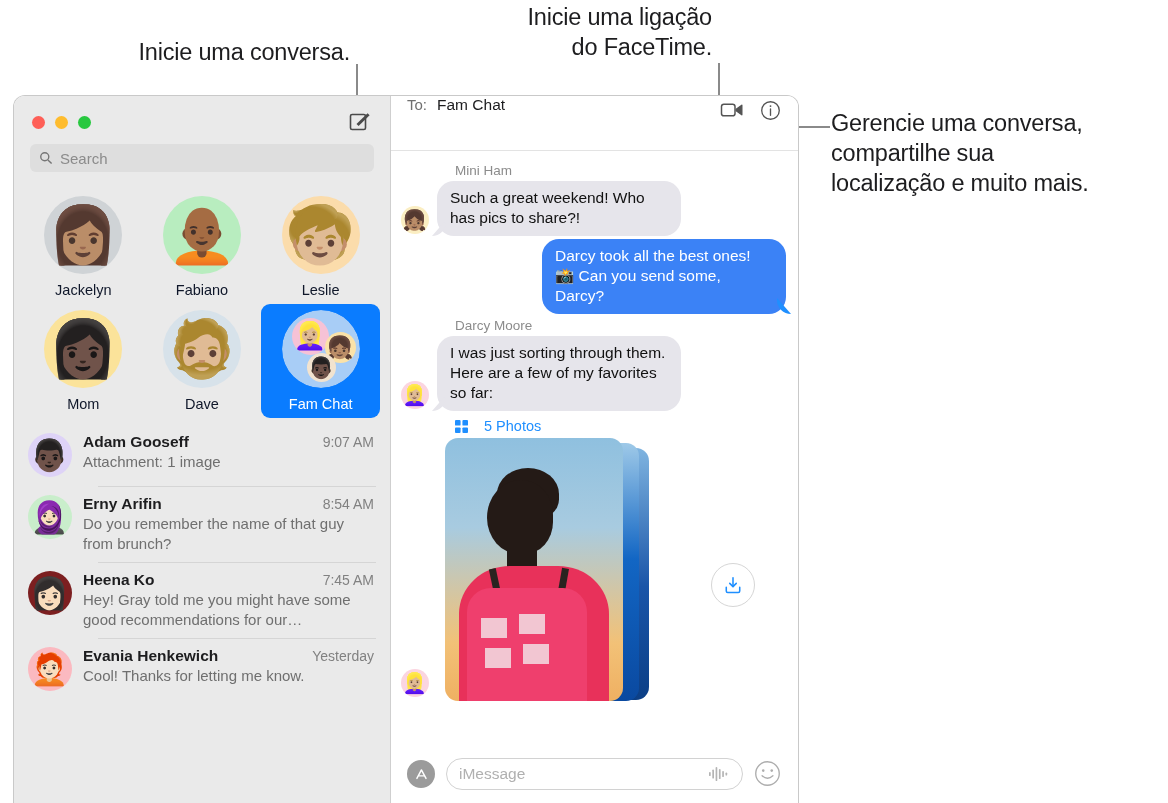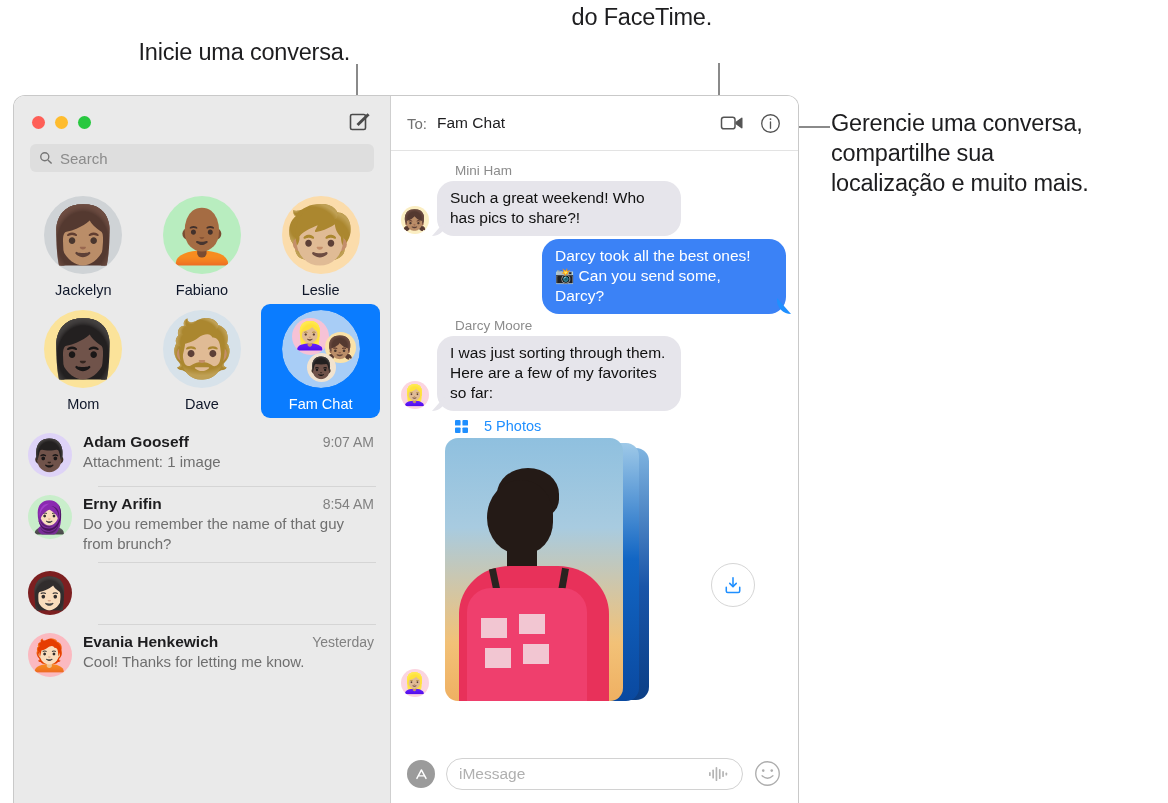--- a/index.html
+++ b/index.html
@@ -65,21 +65,21 @@
            justify-content:center;font-size:31px;line-height:1;overflow:hidden;}
   .conv-body{flex:1;min-width:0;}
   .conv-top{display:flex;justify-content:space-between;align-items:baseline;gap:16px;}
   .conv-name{font-size:15.5px;font-weight:bold;color:#1d1d1f;}
   .conv-time{font-size:14px;color:#818181;white-space:nowrap;}
   .conv-prev{font-size:15px;color:#6f6f6f;line-height:19.5px;margin-top:1px;
              overflow:hidden;display:-webkit-box;-webkit-line-clamp:2;-webkit-box-orient:vertical;}
 
   
   #thread{flex:1;display:flex;flex-direction:column;background:#fff;border-left:1px solid #cfcfcf;}
-  #thread-header{height:54px;display:flex;align-items:center;padding:0 14px 0 16px;flex:none;
+  #thread-header{height:54px;display:flex;align-items:flex-start;padding:0 14px 0 16px;flex:none;
                  border-bottom:1px solid #e3e3e3;gap:10px;}
   #to-label{font-size:15px;color:#707070;}
   #to-value{font-size:15.5px;color:#1d1d1f;}
   #thread-header .spacer{flex:1;}
   .hdr-btn{width:28px;height:28px;display:flex;align-items:center;justify-content:center;cursor:pointer;}
 
   #messages{flex:1;overflow:hidden;padding:8px 12px 2px 10px;position:relative;}
   .sender{font-size:13.5px;color:#8c8c8c;margin:4px 0 3px 54px;}
   .row{display:flex;align-items:flex-end;gap:8px;margin-bottom:3px;}
   .row.out{justify-content:flex-end;}
@@ -131,20 +131,21 @@
 </style>
 </head>
 <body>
 
 <div class="callout" id="callout-conversa">
   <div>Inicie uma conversa.</div>
 </div>
 <div class="leader" id="leader-conversa"></div>
 
 <div class="callout" id="callout-facetime">
+  <div>Inicie uma ligação</div>
   <div>do FaceTime.</div>
 </div>
 <div class="leader" id="leader-facetime"></div>
 
 <div class="callout" id="callout-gerencie">
   <div>Gerencie uma conversa,</div>
   <div>compartilhe sua</div>
   <div>localização e muito mais.</div>
 </div>
 <div class="leader" id="leader-gerencie"></div>
@@ -224,20 +225,27 @@
         <div class="conv-body">
           <div class="conv-top">
             <span class="conv-name">Erny Arifin</span>
             <span class="conv-time">8:54 AM</span>
           </div>
           <div class="conv-prev">Do you remember the name of that guy from brunch?</div>
         </div>
       </div>
       <div class="conv">
         <div class="conv-av" style="background:#7c1f20">👩🏻</div>
+        <div class="conv-body">
+          <div class="conv-top">
+            <span class="conv-name">Heena Ko</span>
+            <span class="conv-time">7:45 AM</span>
+          </div>
+          <div class="conv-prev">Hey! Gray told me you might have some good recommendations for our…</div>
+        </div>
       </div>
       <div class="conv">
         <div class="conv-av" style="background:#fbb9c0">🧑🏻‍🦰</div>
         <div class="conv-body">
           <div class="conv-top">
             <span class="conv-name">Evania Henkewich</span>
             <span class="conv-time">Yesterday</span>
           </div>
           <div class="conv-prev">Cool! Thanks for letting me know.</div>
         </div>

